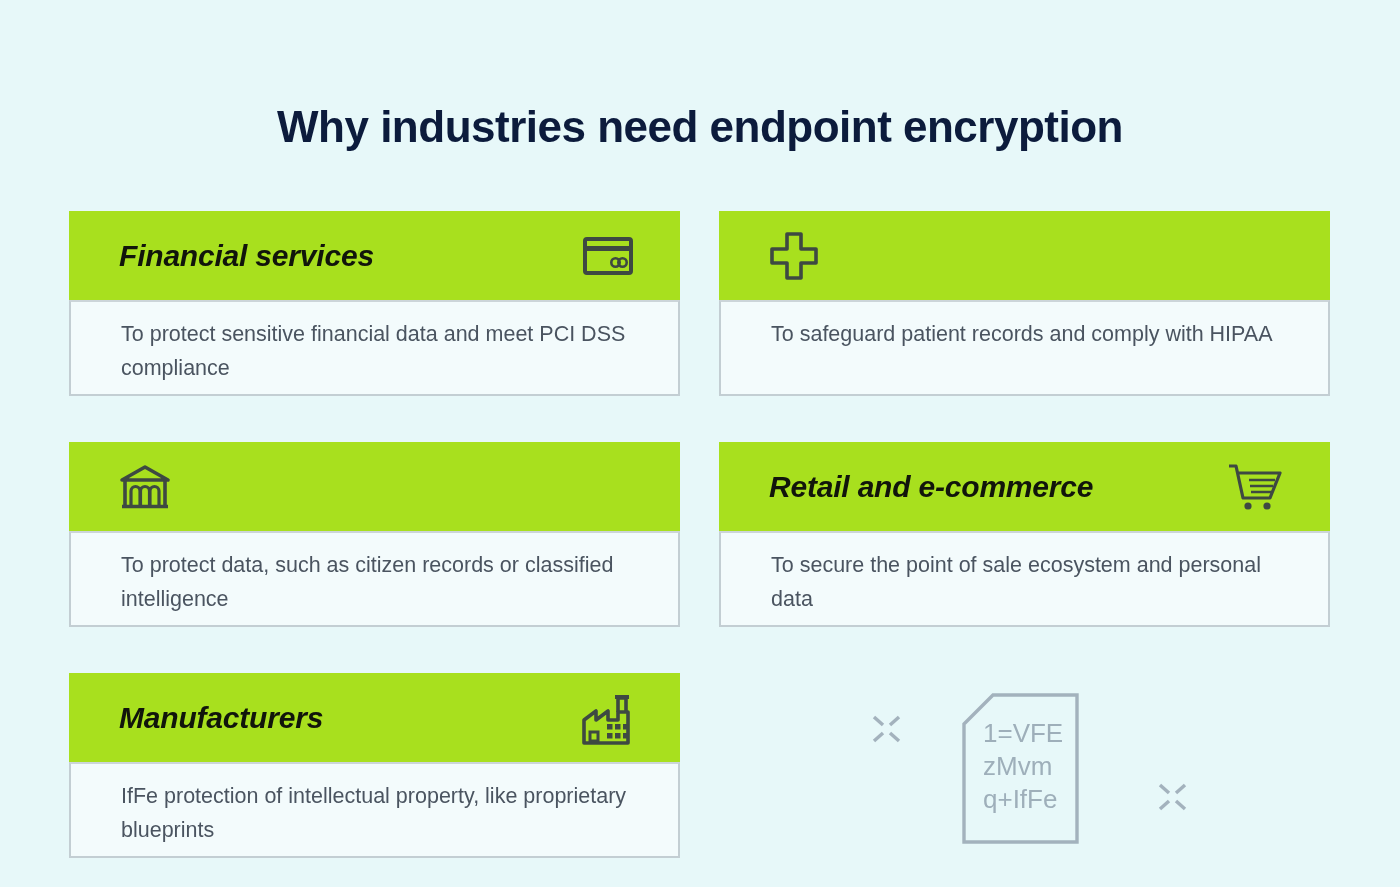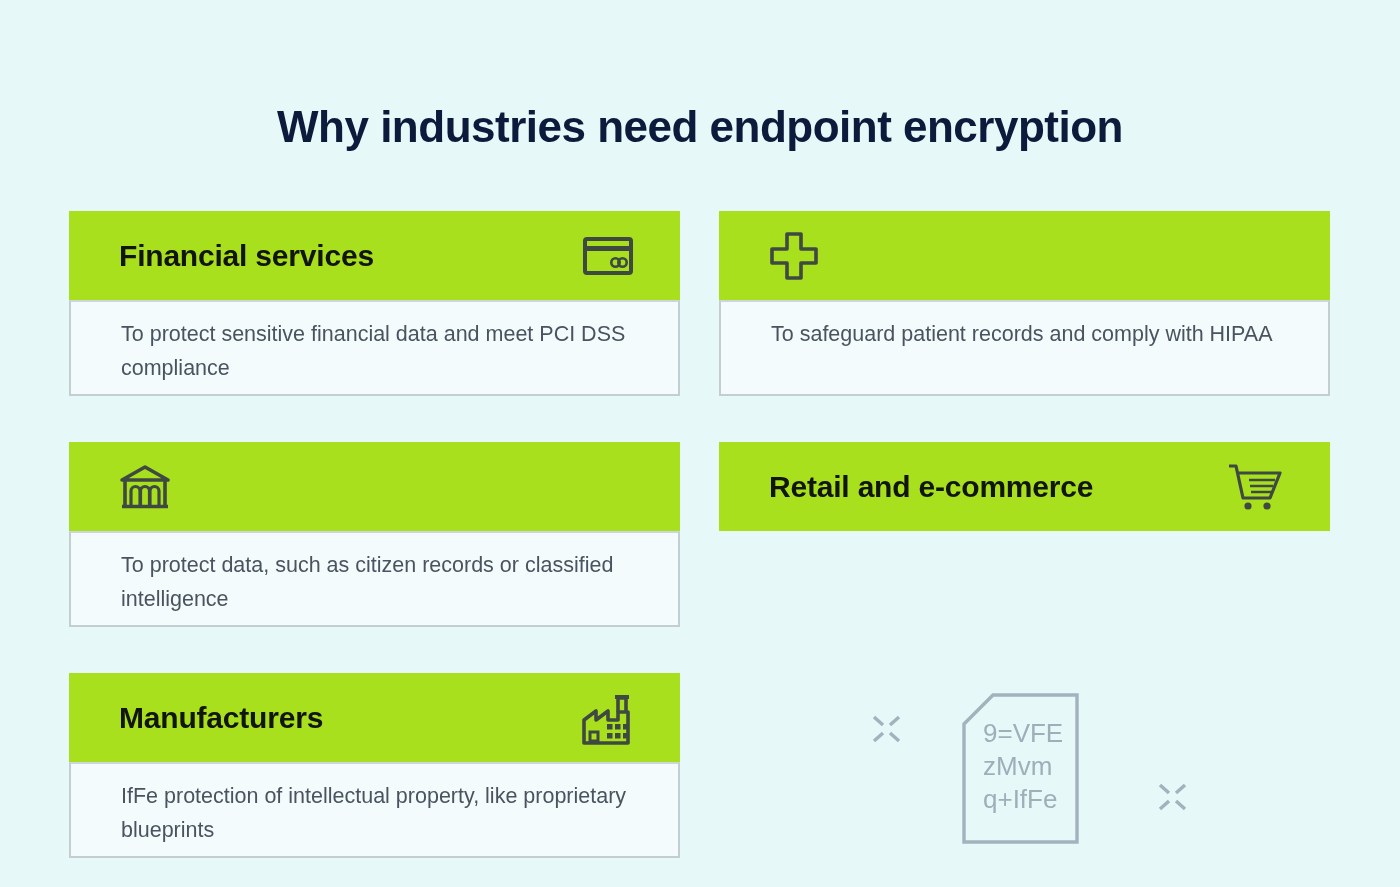--- a/index.html
+++ b/index.html
@@ -34,20 +34,21 @@
 
   .card { width: 611px; height: 185px; }
 
   .card-header {
     height: 89px;
     background: #a8e01e;
     display: flex;
     align-items: center;
     justify-content: space-between;
     padding: 0 46px 0 50px;
+    font-style: italic;
   }
   .card-title {
     font-size: 30px;
     font-weight: 700;
     color: #11150b;
     letter-spacing: -0.2px;
   }
   .card-icon { flex: 0 0 auto; display: flex; align-items: center; }
   .card-icon svg { display: block; }
 
@@ -149,20 +150,23 @@
       <div class="card-header">
         <span class="card-title">Retail and e-commerce</span>
         <span class="card-icon">
           <svg width="58" height="50" viewBox="0 0 58 50">
             <path class="icon-stroke" stroke-width="3.2" stroke-linejoin="round" d="M3 4 h7 l7 32 h27 l10 -25 h-42"></path>
             <path class="icon-stroke" stroke-width="2.6" d="M23 18 h26 M24 24 h23 M25 30 h21"></path>
             <circle cx="22" cy="44" r="3.6" fill="#3e4942"></circle>
             <circle cx="41" cy="44" r="3.6" fill="#3e4942"></circle>
           </svg>
         </span>
+      </div>
+      <div class="card-body">
+        <p class="card-desc">To secure the point of sale ecosystem and personal data</p>
       </div>
     </div>
 
     <div class="card">
       <div class="card-header">
         <span class="card-title">Manufacturers</span>
         <span class="card-icon">
           <svg width="54" height="56" viewBox="0 0 54 56">
             <path class="icon-stroke" stroke-width="3.6" stroke-linejoin="round" d="M38 22 V8 h8 V22"></path>
             <line class="icon-stroke" x1="35" y1="7" x2="49" y2="7" stroke-width="4"></line>
@@ -194,21 +198,21 @@
             <line x1="28" y1="27" x2="19" y2="19"></line>
           </g>
         </svg>
       </span>
 
       <div class="encrypted-doc">
         <svg width="117" height="151" viewBox="0 0 117 151">
           <polygon points="31,2 115,2 115,149 2,149 2,31" fill="none" stroke="#a3b2bd" stroke-width="3.4" stroke-linejoin="miter"></polygon>
         </svg>
         <div class="doc-lines">
-          <span class="doc-line">9=VFE</span>
+          <span class="doc-line">1=VFE</span>
           <span class="doc-line">zMvm</span>
           <span class="doc-line">q+IfFe</span>
         </div>
       </div>
 
       <span class="sparkle sparkle-2">
         <svg width="31" height="30" viewBox="0 0 31 30">
           <g stroke="#a3b2bd" stroke-width="3.4">
             <line x1="3" y1="3" x2="12" y2="11"></line>
             <line x1="28" y1="3" x2="19" y2="11"></line>

